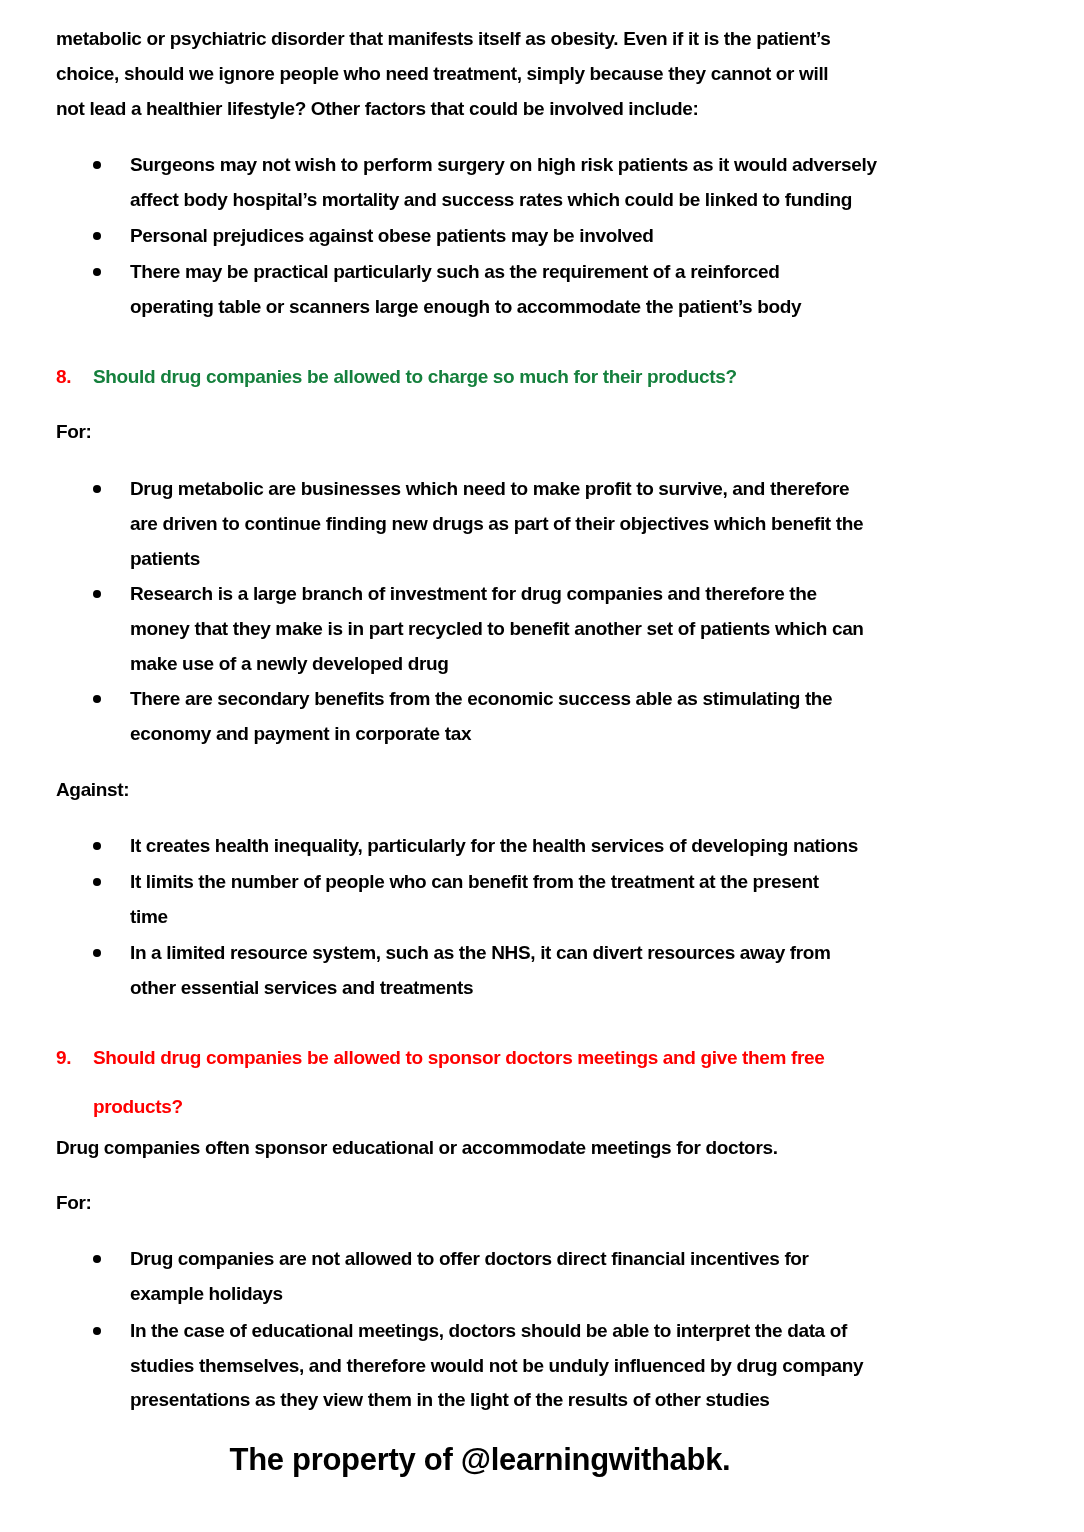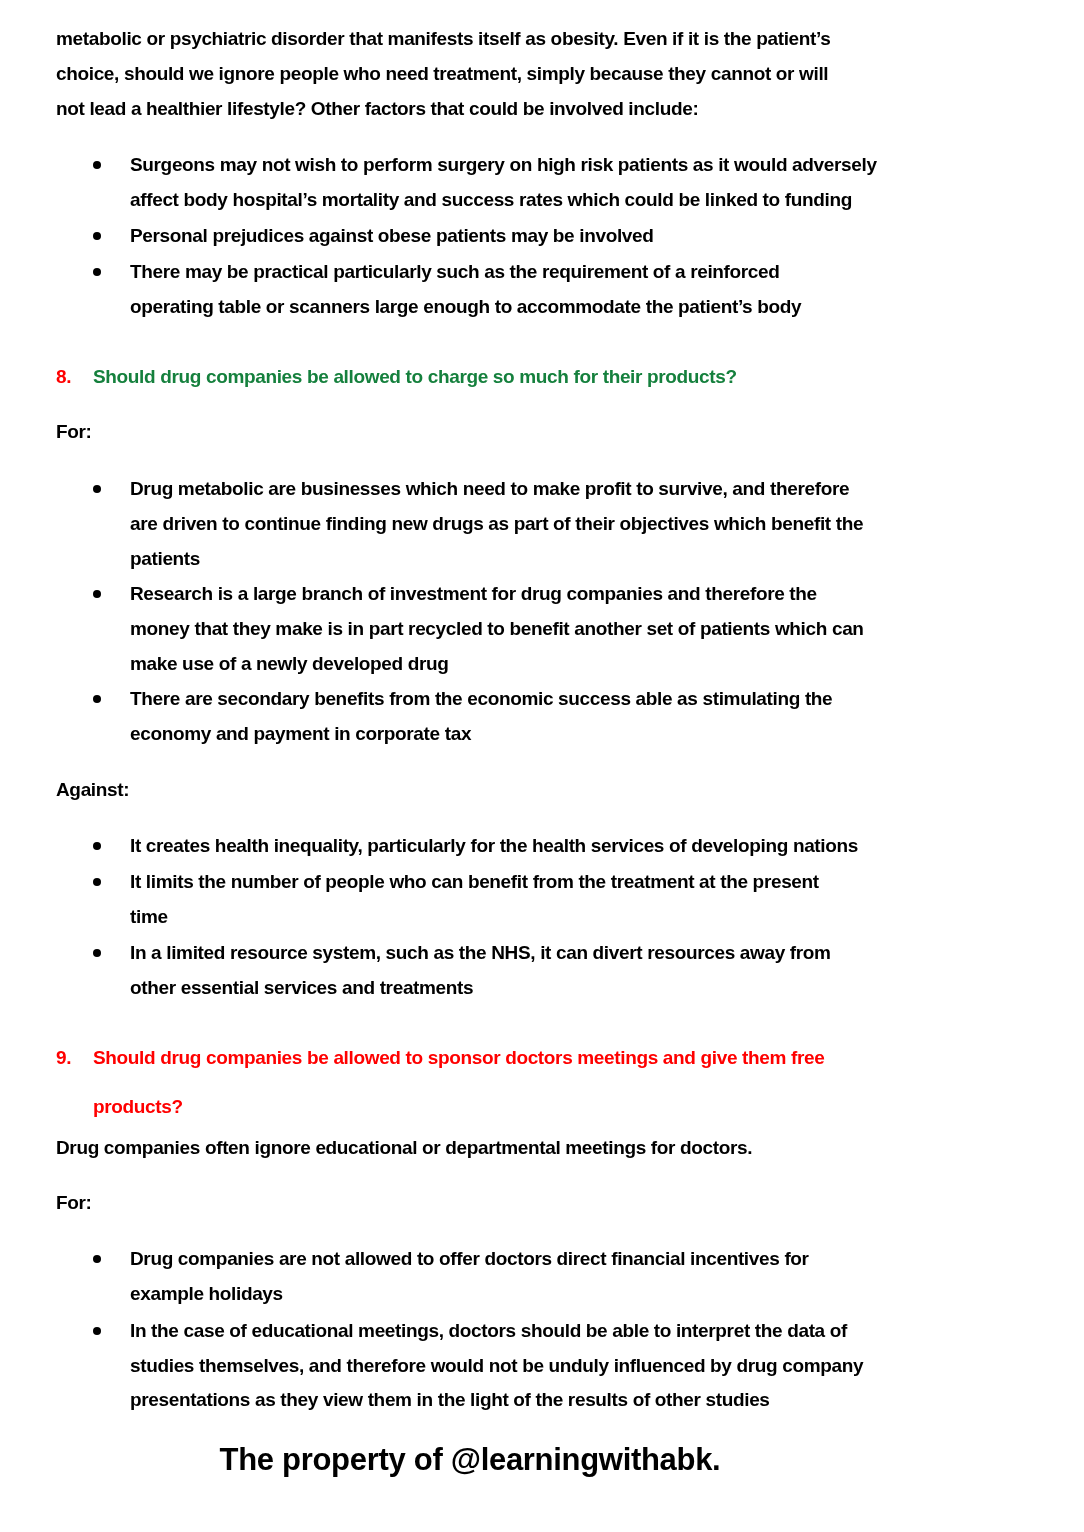--- a/index.html
+++ b/index.html
@@ -14,21 +14,21 @@
   .p { left: 56px; }
   .b { left: 130px; }
   .dot {
     position: absolute; left: 93px; width: 8px; height: 8px; border-radius: 50%;
     background: #000;
   }
   .red { color: #ff0000; }
   .num { position: absolute; left: 56px; }
   .hd { left: 93px; }
   .footer {
-    position: absolute; left: 4px; width: 932px; text-align: center; top: 1440px;
+    position: absolute; left: 14px; width: 932px; text-align: center; top: 1440px;
     font-size: 31px; font-weight: bold; line-height: 40px; letter-spacing: -0.3px;
   }
 </style>
 </head>
 <body>
 
 <div>
   <div class="line p" style="top:27px">metabolic or psychiatric disorder that manifests itself as obesity. Even if it is the patient’s</div>
   <div class="line p" style="top:62px">choice, should we ignore people who need treatment, simply because they cannot or will</div>
   <div class="line p" style="top:97px">not lead a healthier lifestyle? Other factors that could be involved include:</div>
@@ -94,21 +94,21 @@
     <div class="line b" style="top:941px">In a limited resource system, such as the NHS, it can divert resources away from</div>
     <div class="line b" style="top:976px">other essential services and treatments</div>
   </div>
 </div>
 
 <div>
   <div class="line red num" style="top: 1046px; color: rgb(255, 0, 0);">9.</div>
   <div class="line red hd" style="top: 1046px; color: rgb(255, 0, 0);">Should drug companies be allowed to sponsor doctors meetings and give them free</div>
   <div class="line red hd" style="top: 1080px; color: rgb(255, 0, 0); margin-top: 15px;">products?</div>
 </div>
-<div class="line p" style="top:1136px">Drug companies often ignore educational or departmental meetings for doctors.</div>
+<div class="line p" style="top:1136px">Drug companies often sponsor educational or accommodate meetings for doctors.</div>
 <div class="line p" style="top:1191px">For:</div>
 
 <div>
   <div>
     <span class="dot" style="top:1255px"></span>
     <div class="line b" style="top:1247px">Drug companies are not allowed to offer doctors direct financial incentives for</div>
     <div class="line b" style="top:1282px">example holidays</div>
   </div>
   <div>
     <span class="dot" style="top:1327px"></span>

